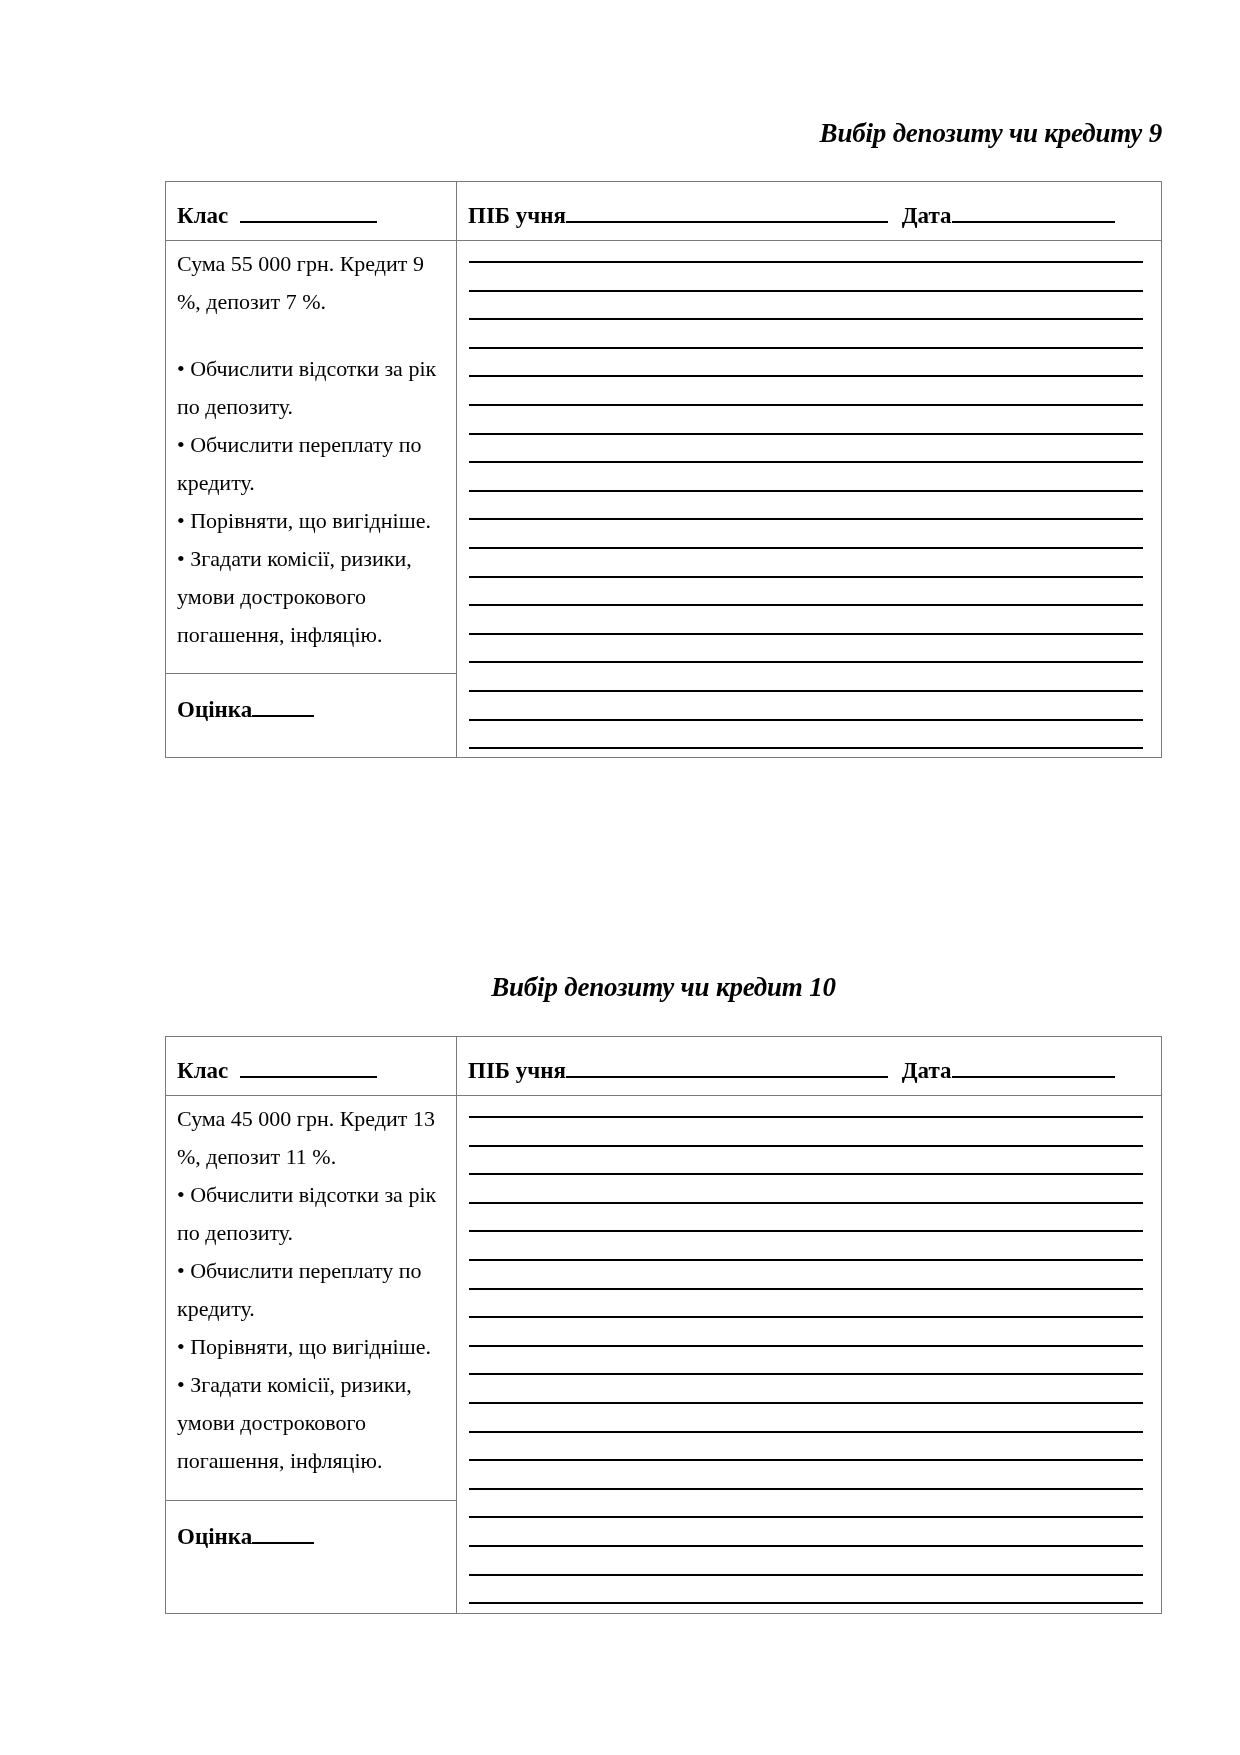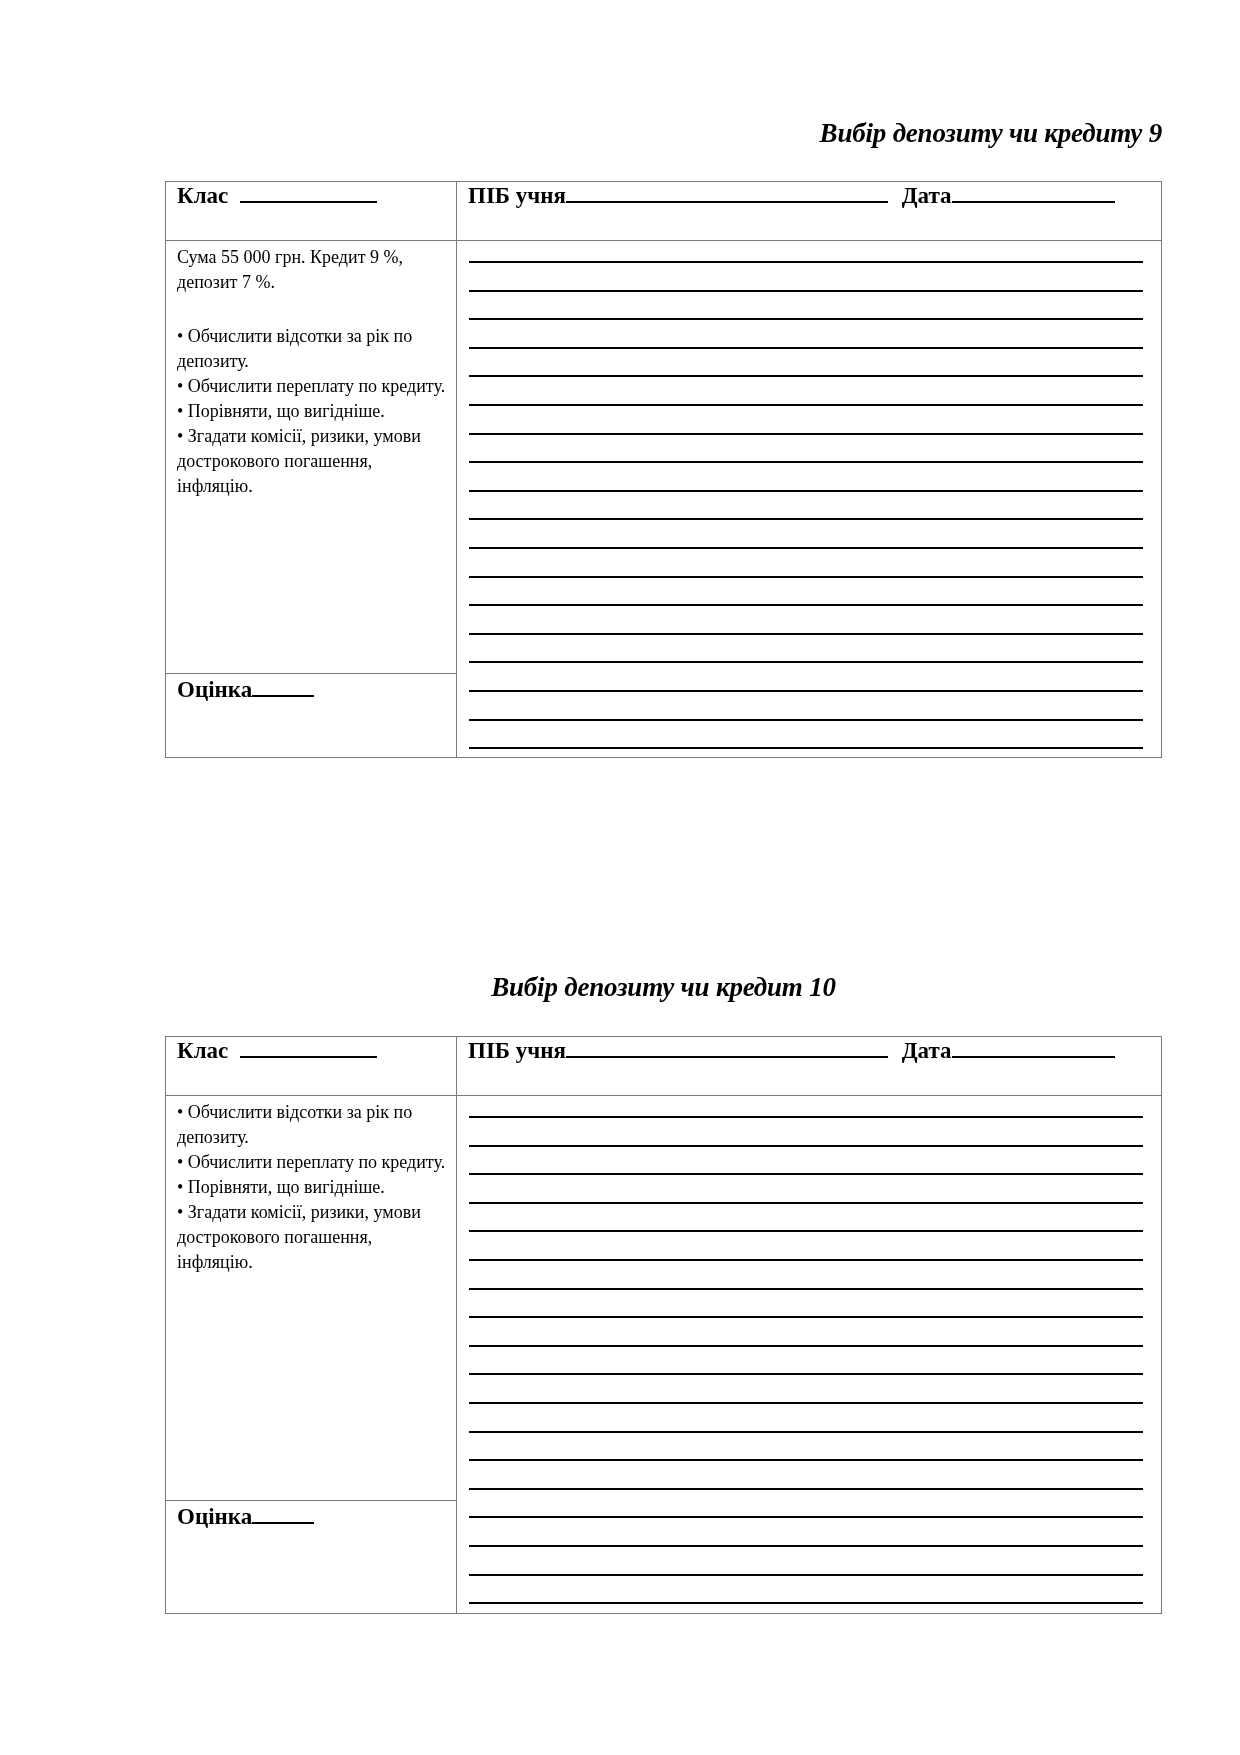--- a/index.html
+++ b/index.html
@@ -7,22 +7,22 @@
            font-family: "Liberation Serif", "DejaVu Serif", serif; color: #000; }
     .worksheet { position: absolute; left: 165px; width: 997px; }
     .ws-title { position: absolute; left: 0; width: 100%; text-align: center;
                 font-style: italic; font-weight: bold; font-size: 27px;
                 font-family: "Liberation Serif", serif; letter-spacing: -0.2px; }
     .ws-table { position: absolute; left: 0; width: 997px; border: 1px solid #7a7a7a;
                 box-sizing: border-box; }
     .cell { position: absolute; box-sizing: border-box; }
     .vline { position: absolute; width: 1px; background: #7a7a7a; }
     .hline { position: absolute; height: 1px; background: #7a7a7a; }
-    .bold { font-weight: bold; font-size: 23px; }
-    .task-text { font-size: 18px; line-height: 25px; }
+    .bold { font-weight: bold; font-size: 23px; margin-top: 20px; }
+    .task-text { font-size: 22px; line-height: 38px; }
     .task-text p { margin: 0; }
     .blank { display: inline-block; border-bottom: 2px solid #000; vertical-align: baseline; height: 18px; }
     .write-line { position: absolute; left: 12px; right: 18px; height: 0; border-top: 2.5px solid #000; }
   </style>
 </head>
 <body>
 
 <section class="worksheet" style="top:0;">
   <div class="ws-title" style="top:118px;text-align:right;">Вибір депозиту чи кредиту 9</div>
   <div class="ws-table" style="top:181px; height:577px;">
@@ -85,20 +85,21 @@
     <div class="cell bold" style="left:11px; top:1px;">
       <span>Клас</span>
       <span class="blank" style="width:137px; margin-left:6px;"></span>
     </div>
     <div class="cell bold" style="left:302px; top:1px; white-space:nowrap;">
       <span>ПІБ учня</span><span class="blank" style="width:322px;"></span>
       <span style="margin-left:8px;">Дата</span><span class="blank" style="width:163px;"></span>
     </div>
 
     <div class="cell task-text" style="left:11px; top:63px; width:275px;">
+      <p>Сума 45 000 грн. Кредит 13 %, депозит 11 %.</p>
       <p>• Обчислити відсотки за рік по депозиту.</p>
       <p>• Обчислити переплату по кредиту.</p>
       <p>• Порівняти, що вигідніше.</p>
       <p>• Згадати комісії, ризики, умови дострокового погашення, інфляцію.</p>
     </div>
 
     <div class="cell bold" style="left:11px; top:467px;">
       <span>Оцінка</span><span class="blank" style="width:62px;"></span>
     </div>
 

